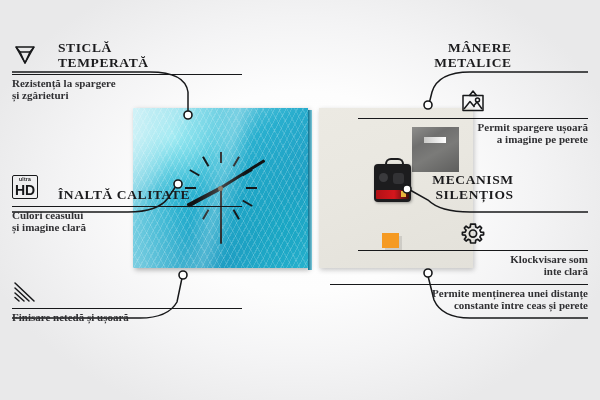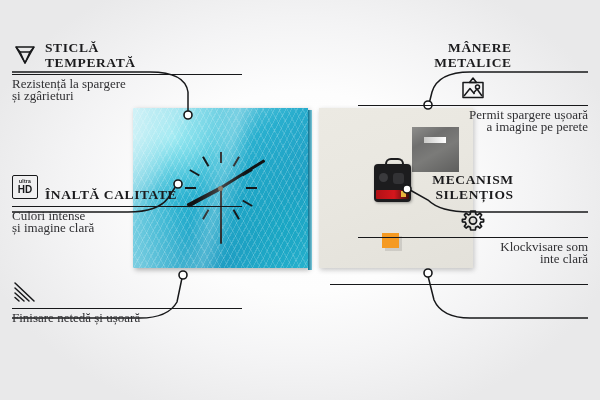--- a/index.html
+++ b/index.html
@@ -51,37 +51,37 @@
   .mech-dial{position:absolute;left:5px;top:9px;width:9px;height:9px;border-radius:50%;background:#3a3a3d;}
   .mech-dial2{position:absolute;left:19px;top:9px;width:11px;height:11px;border-radius:3px;background:#323235;}
   .battery{position:absolute;left:2px;bottom:3px;width:33px;height:9px;
     background:linear-gradient(90deg,#b11116 0%,#d4161c 55%,#3a0d0e 100%);border-radius:1px;}
   .battery:after{content:"";position:absolute;right:3px;top:1px;width:5px;height:6px;background:#e8b43c;}
   .spacer{position:absolute;left:63px;top:125px;width:17px;height:15px;
     background:#f59a22;box-shadow:3px 3px 0 rgba(0,0,0,.10);}
 
   
   .callout{position:absolute;width:230px;}
-  .callout .head{display:flex;align-items:center;gap:7px;}
+  .callout .head{display:flex;align-items:center;gap:20px;}
   .callout.left .head{justify-content:flex-start;}
   .callout.right .head{justify-content:flex-end;flex-direction:column;}
   .ttl{font-size:13.5px;font-weight:bold;letter-spacing:.6px;color:#1b1b1d;
        line-height:15px;text-transform:uppercase;}
   .callout.right .ttl{text-align:right;}
   .rule{height:0;border-top:1.4px solid #17181a;margin:4px 0 3px;}
-  .sub{font-size:13px;color:#303033;line-height:11.5px;}
+  .sub{font-size:11px;color:#303033;line-height:11.5px;font-weight:bold;}
   .callout.right .sub{text-align:right;}
   .ico{width:26px;height:24px;flex:0 0 auto;display:flex;align-items:center;justify-content:center;}
   .ico svg{display:block;}
 
   .hd-box{border:1.6px solid #17181a;border-radius:2px;width:25px;height:22px;
     display:flex;flex-direction:column;align-items:center;justify-content:center;line-height:1;}
   .hd-box .u{font-size:5px;font-weight:bold;letter-spacing:.2px;color:#17181a;
     font-family:"Liberation Sans",sans-serif;}
-  .hd-box .h{font-size:10px;font-weight:bold;color:#17181a;
+  .hd-box .h{font-size:14px;font-weight:bold;color:#17181a;
     font-family:"Liberation Sans",sans-serif;margin-top:.5px;}
 
   .leaders{position:absolute;left:0;top:0;width:600px;height:400px;pointer-events:none;}
 </style>
 </head>
 <body>
 
 <div id="stage">
 
   <div class="product">
@@ -194,21 +194,21 @@
           <span class="h">HD</span>
         </span>
       </span>
       <span class="ttl">
         <br>
         <span>ÎNALTĂ CALITATE</span>
       </span>
     </div>
     <div class="rule"></div>
     <div class="sub">
-      <span>Culori intense</span><br>
+      <span>Culori ceasului</span><br>
       <span>și imagine clară</span>
     </div>
   </div>
 
   <div class="callout left" style="left:12px;top:280px;">
     <div class="head">
       <span class="ico">
         <svg width="26" height="22" viewBox="0 0 26 22">
           <g stroke="#17181a" stroke-width="1.5" stroke-linecap="round">
             <path d="M3,2 L22,20"></path>
@@ -270,15 +270,19 @@
     </div>
     <div class="rule"></div>
     <div class="sub">
       <span>Klockvisare som</span><br>
       <span>inte clară</span>
     </div>
   </div>
 
   <div class="callout right" style="left:330px;top:280px;width:258px;">
     <div class="rule"></div>
+    <div class="sub">
+      <span>Permite menținerea unei distanțe</span><br>
+      <span>constante între ceas și perete</span>
+    </div>
   </div>
 
 </div>
 
 </body></html>

